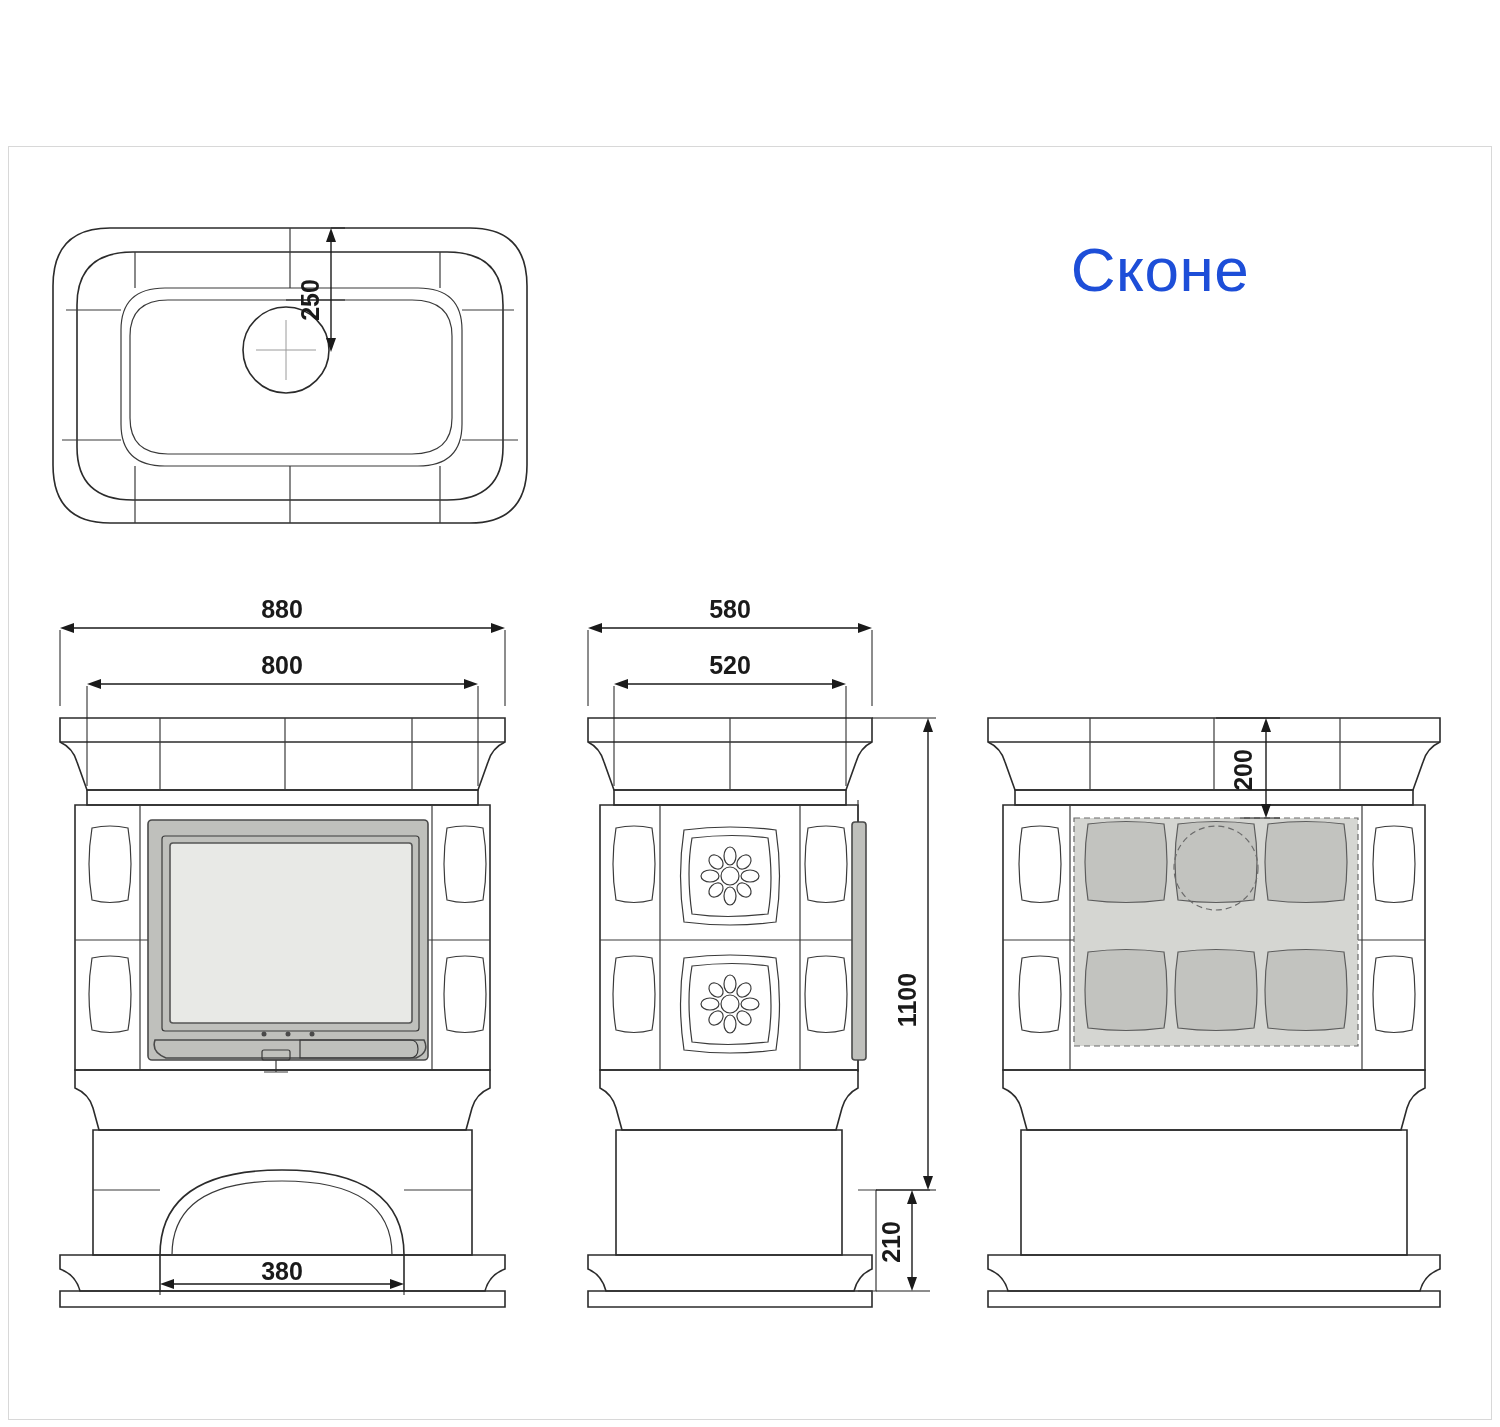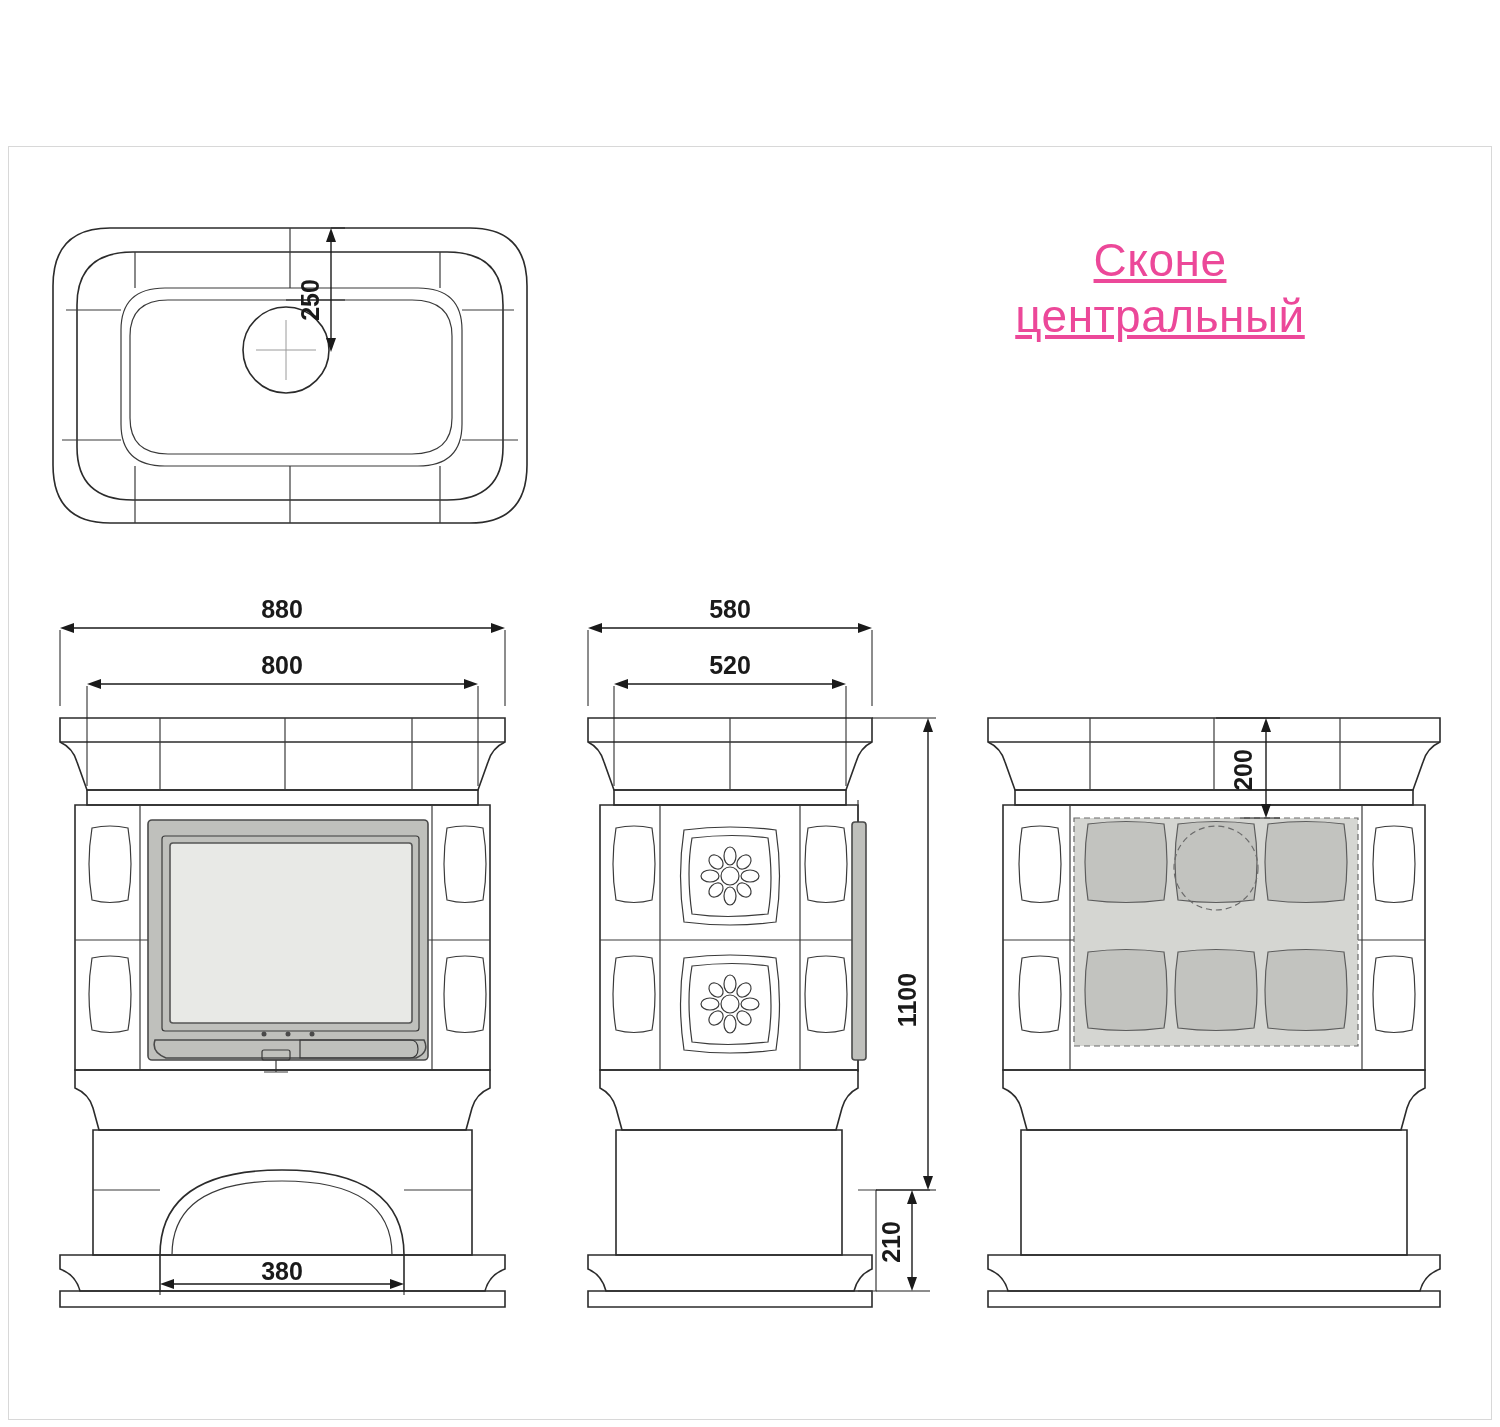--- a/index.html
+++ b/index.html
@@ -26,26 +26,25 @@
     height: 1274px;
     border: 1px solid #d8d8d8;
     box-sizing: border-box;
   }
   .title {
     position: absolute;
     right: 60px;
     top: 232px;
     width: 560px;
     text-align: center;
-    font-size: 46px;
+    font-size: 62px;
     line-height: 1.22;
     font-weight: 400;
-    color: #ec4899;
+    color: #1d4ed8;
     letter-spacing: 0.5px;
-    text-decoration: underline;
   }
   .title span { display: block; }
 
   svg.layer {
     position: absolute;
     left: 0;
     top: 0;
     width: 1500px;
     height: 1427px;
   }
@@ -68,21 +67,20 @@
 </style>
 </head>
 <body>
 
 <div id="sheet">
 
   <div class="frame"></div>
 
   <div class="title">
     <span>Сконе</span>
-    <span>центральный</span>
   </div>
 
   <svg class="layer" viewBox="0 0 1500 1427">
 
     <g>
       <path class="ln" d="M110,228 H470 Q527,228 527,286 V465 Q527,523 470,523 H110 Q53,523 53,465 V286 Q53,228 110,228 Z"></path>
       <path class="ln" d="M133,252 H447 Q503,252 503,305 V447 Q503,500 447,500 H133 Q77,500 77,447 V305 Q77,252 133,252 Z"></path>
       <path class="ln-thin" d="M165,288 H418 Q462,288 462,330 V424 Q462,466 418,466 H165 Q121,466 121,424 V330 Q121,288 165,288 Z"></path>
       <path class="ln-thin" d="M168,300 H412 Q452,300 452,336 V418 Q452,454 412,454 H168 Q130,454 130,418 V336 Q130,300 168,300 Z"></path>
 

